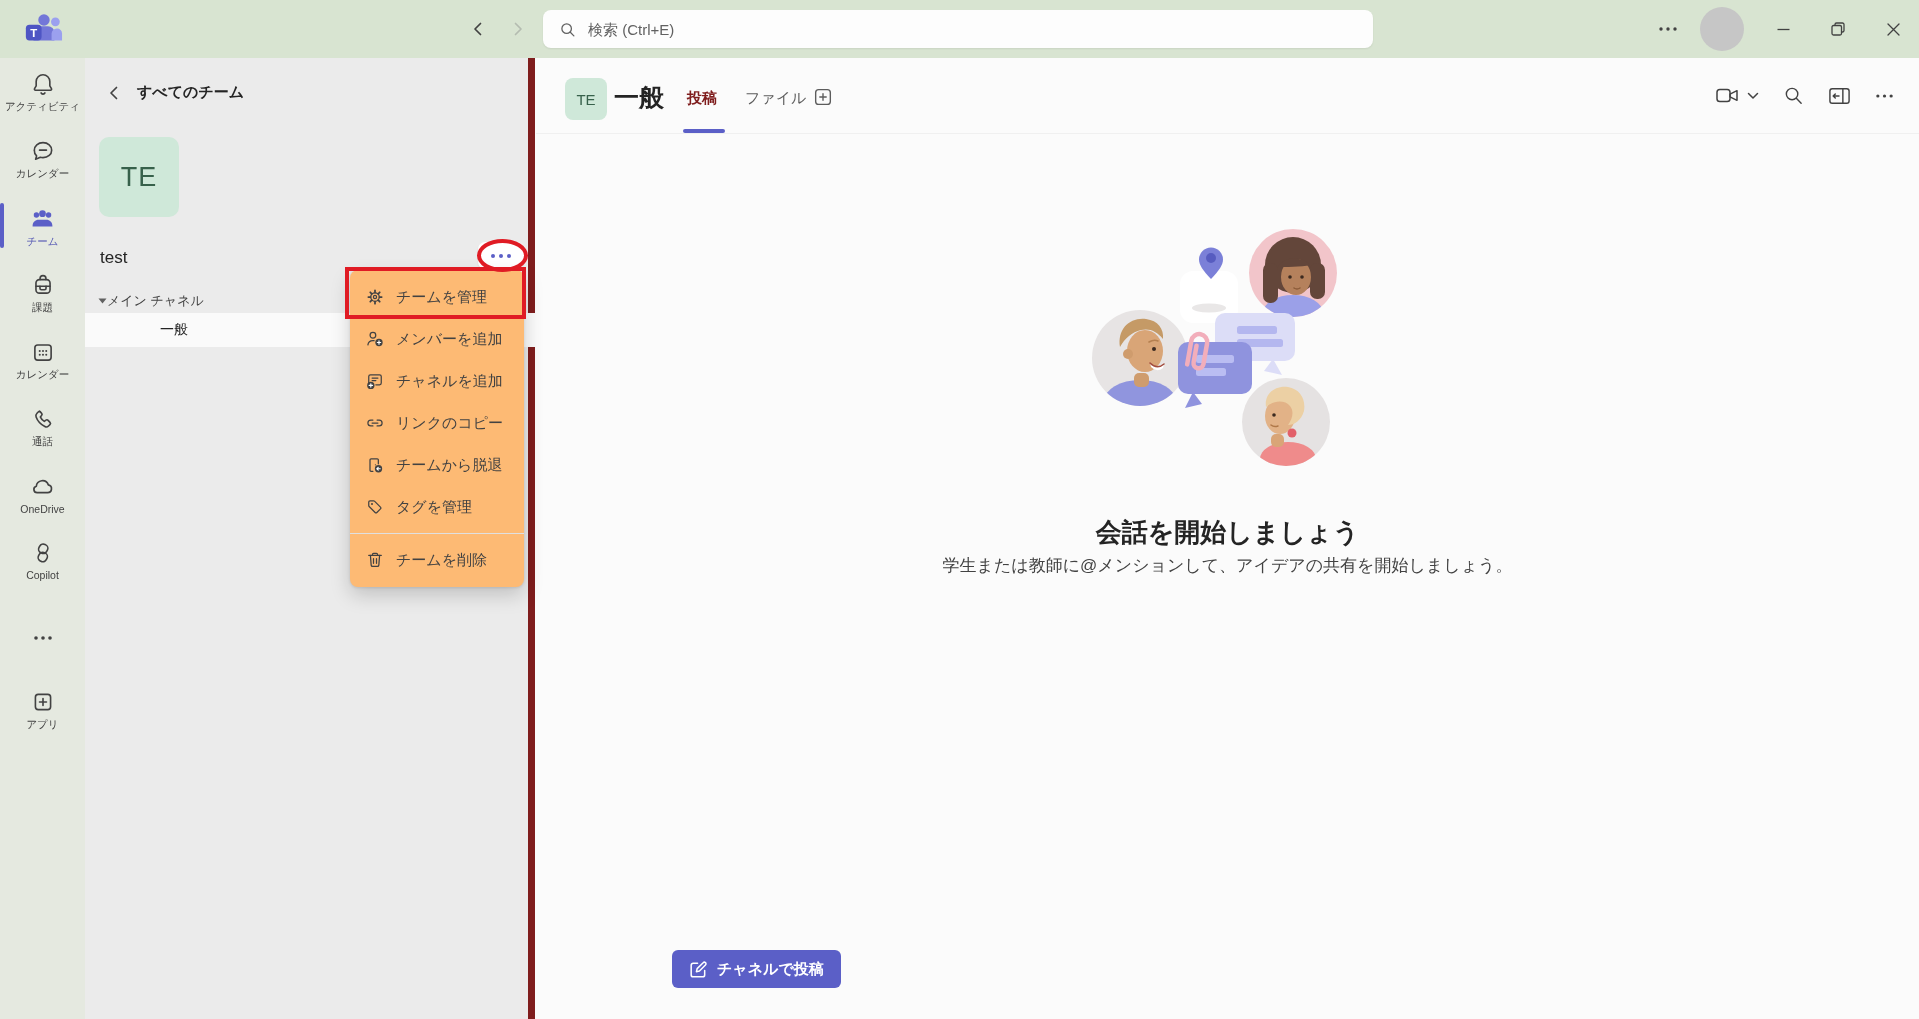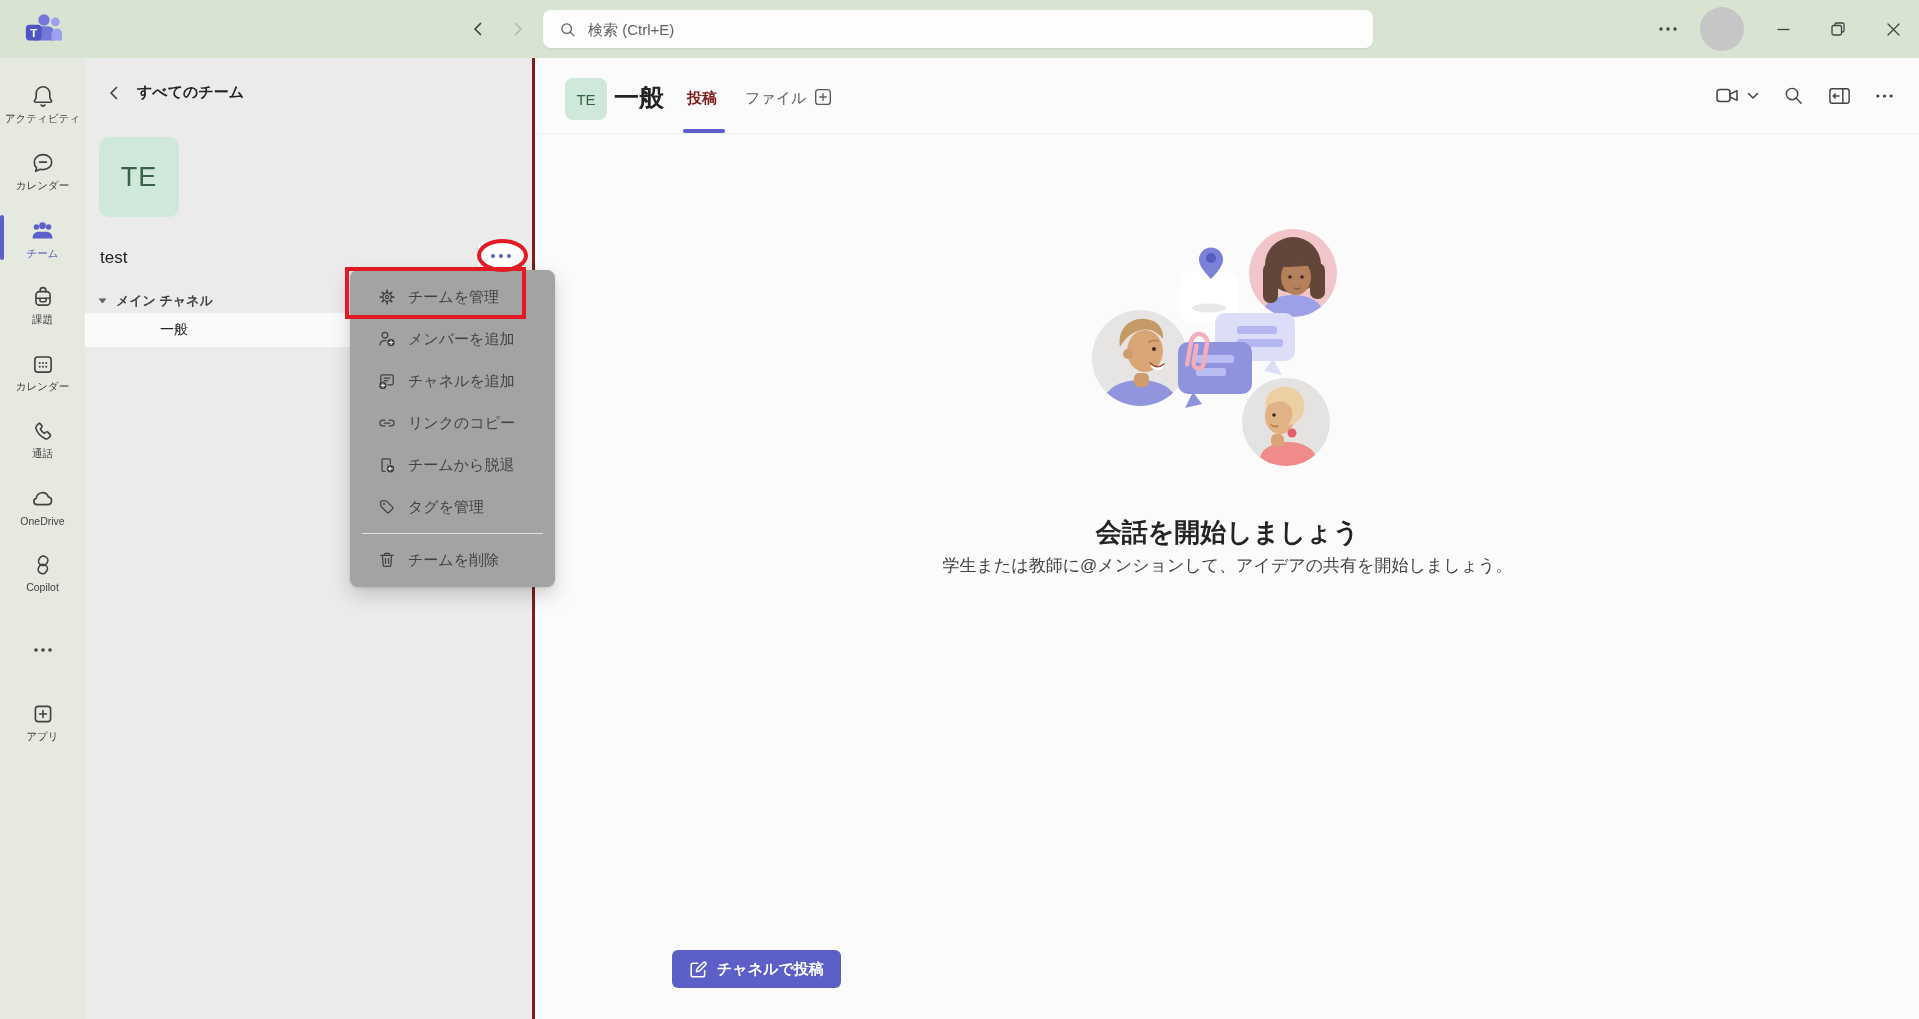--- a/index.html
+++ b/index.html
@@ -23,41 +23,41 @@
     padding-left: 16px; gap: 12px; box-shadow: 0 1px 2px rgba(0,0,0,.07);
   }
   .searchbox input { border: none; outline: none; background: transparent; font-size: 15px; color: #424242; width: 700px; font-family: inherit; }
   .searchbox input::placeholder { color: #616161; }
   .tb-more { position: absolute; left: 1650px; top: 17px; width: 36px; height: 24px; display: flex; align-items: center; justify-content: center; }
   .tb-avatar { position: absolute; left: 1700px; top: 7px; width: 44px; height: 44px; border-radius: 50%; background: #c6c6c6; }
   .winbtn { position: absolute; top: 0; width: 44px; height: 58px; display: flex; align-items: center; justify-content: center; }
   .win-min { left: 1761px; } .win-max { left: 1816px; } .win-close { left: 1871px; }
 
   
-  .rail { position: absolute; left: 0; top: 58px; width: 85px; bottom: 0; background: #e5e9e0; display: flex; flex-direction: column; align-items: center; padding-top: 12px; }
+  .rail { position: absolute; left: 0; top: 58px; width: 85px; bottom: 0; background: #e5e9e0; display: flex; flex-direction: column; align-items: center; }
   .rail-item { position: relative; width: 85px; height: 67px; display: flex; flex-direction: column; align-items: center; justify-content: center; gap: 4px; color: #424242; }
   .rail-item .rlabel { font-size: 10.5px; line-height: 1; white-space: nowrap; }
   .rail-item.active { color: #4f52b2; }
   .rail-item.active::before { content: ""; position: absolute; left: 0; top: 11px; bottom: 11px; width: 3.5px; border-radius: 2px; background: #5b5fc7; }
   .rail-item.more-item { height: 36px; margin-top: 26px; }
   .rail-item.apps-item { height: 58px; margin-top: 24px; }
 
   
-  .panel { position: absolute; left: 85px; top: 58px; width: 450px; bottom: 0; background: #ebebeb; border-right: 3px solid #7f1d1d; }
+  .panel { position: absolute; left: 85px; top: 58px; width: 450px; bottom: 0; background: #ebebeb; border-right: 7px solid #7f1d1d; }
   .panel-header { position: absolute; left: 22px; top: 25px; display: flex; align-items: center; gap: 17px; }
   .panel-header .ph-label { font-size: 15px; font-weight: 700; }
   .team-avatar { position: absolute; left: 14px; top: 79px; width: 80px; height: 80px; border-radius: 10px; background: #cfe8d9; color: #37614b; display: flex; align-items: center; justify-content: center; font-size: 27px; letter-spacing: 1px; }
   .team-name { position: absolute; left: 15px; top: 190px; font-size: 17px; font-weight: 400; }
   .team-more { position: absolute; left: 393px; top: 184px; width: 46px; height: 27px; border-radius: 7px; background: #fff; display: flex; align-items: center; justify-content: center; gap: 4px; box-shadow: 0 1px 2px rgba(0,0,0,.08); }
   .team-more .dot { width: 4px; height: 4px; border-radius: 50%; background: #5b5fc7; }
-  .section-row { position: absolute; left: 13px; top: 234px; display: flex; align-items: center; gap: 9px; font-size: 13px; color: #424242; font-weight: bold; }
+  .section-row { position: absolute; left: 13px; top: 234px; display: flex; align-items: center; font-size: 13px; color: #424242; }
   .channel-row { position: absolute; left: 0; top: 255px; width: 450px; height: 34px; background: #fafafa; display: flex; align-items: center; padding-left: 75px; font-size: 14px; color: #242424; }
 
   
-  .ctx { position: absolute; left: 350px; top: 270px; width: 205px; background: #a3a3a3; border-radius: 8px; padding: 6px 12px; box-shadow: 0 8px 20px rgba(0,0,0,.18), 0 1px 3px rgba(0,0,0,.1); z-index: 40; }
+  .ctx { position: absolute; left: 350px; top: 270px; width: 174px; background: #fdba74; border-radius: 8px; padding: 6px 0; box-shadow: 0 8px 20px rgba(0,0,0,.18), 0 1px 3px rgba(0,0,0,.1); z-index: 40; }
   .ctx-item { height: 42px; display: flex; align-items: center; gap: 11px; padding: 0 15px; font-size: 15px; color: #424242; cursor: default; }
   .ctx-divider { height: 1px; background: #e0e0e0; margin: 5px 0; }
 
   
   .anno-rect { position: absolute; left: 345px; top: 267px; width: 181px; height: 52px; border: 4px solid #e01b24; z-index: 60; pointer-events: none; }
   .anno-ellipse { position: absolute; left: 477px; top: 239px; width: 51px; height: 33px; border: 4px solid #e01b24; border-radius: 50%; z-index: 60; pointer-events: none; }
 
   
   .main { position: absolute; left: 536px; top: 58px; right: 0; bottom: 0; background: #fbfbfb; }
   .chan-header { position: absolute; left: 0; top: 0; right: 0; height: 76px; border-bottom: 1px solid #f0f0f0; }

